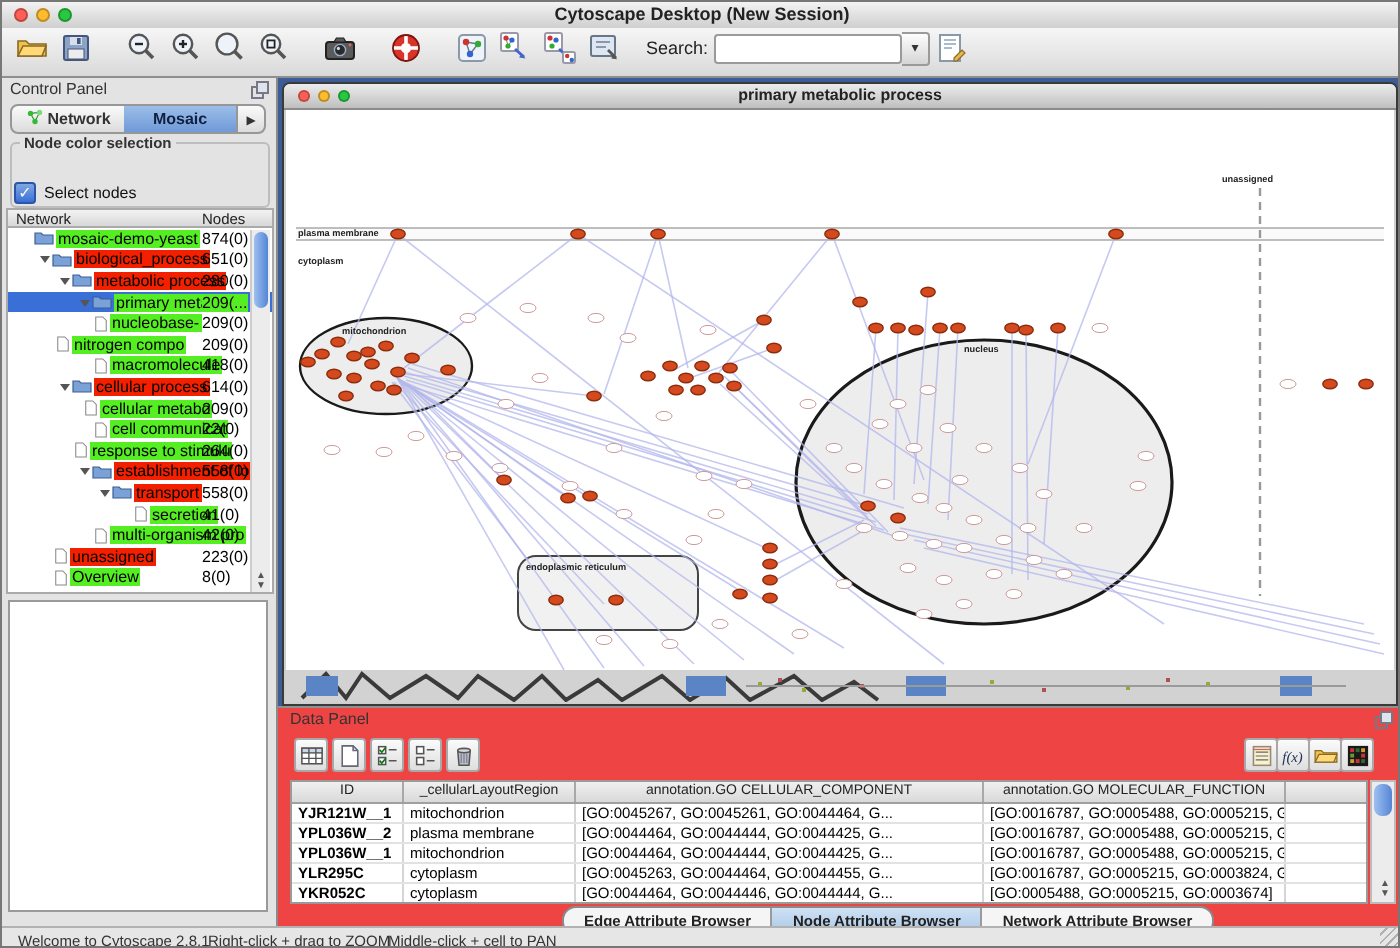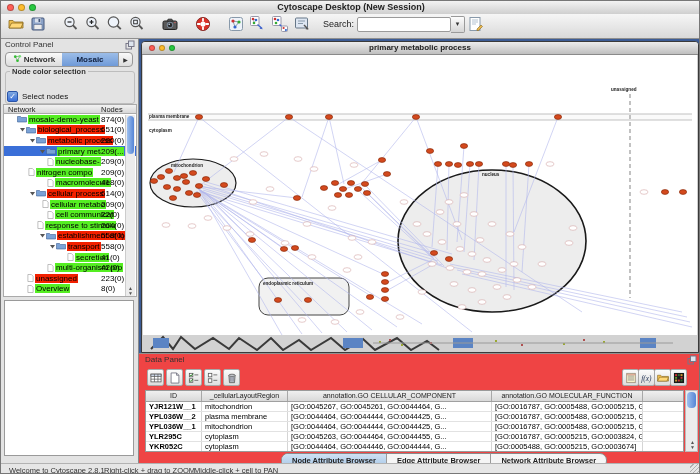--- a/index.html
+++ b/index.html
@@ -794,22 +794,22 @@
             <span class="dt-cell" style="width: 86px;">cytoplasm</span>
             <span class="dt-cell" style="width: 204px;">[GO:0044464, GO:0044446, GO:0044444, G...</span>
             <span class="dt-cell" style="width: 151px;">[GO:0005488, GO:0005215, GO:0003674]</span>
           </div>
         </div>
       <div class="dp-vscroll">
         <span class="thumb"></span>
         <span class="scroll-arrows" style="width:13px;bottom:1px;">▲<br>▼</span>
       </div>
       <div class="dp-tabs" id="dp-tabs">
+          <span class="dp-tab">Edge Attribute Browser</span>
           <span class="dp-tab sel">Node Attribute Browser</span>
-          <span class="dp-tab">Edge Attribute Browser</span>
           <span class="dp-tab">Network Attribute Browser</span>
         </div>
     </div>
   </div>
 
   <div class="statusbar">
     <span class="sb-t" style="left:8px;">Welcome to Cytoscape 2.8.1</span>
     <span class="sb-t" style="left:103px;">Right-click + drag to ZOOM</span>
     <span class="sb-t" style="left:193px;">Middle-click + cell to PAN</span>
     <span class="grip"></span>

